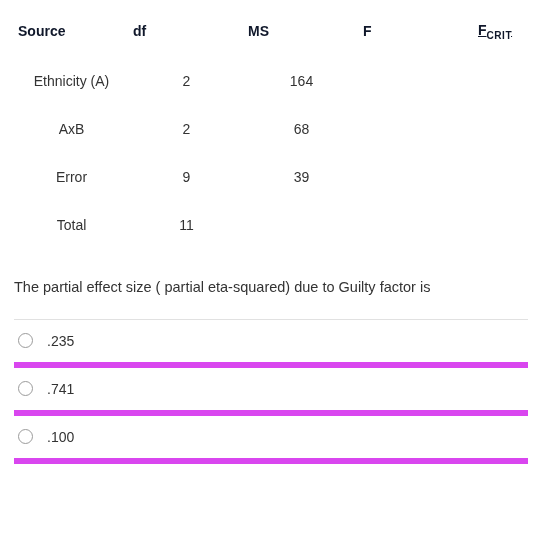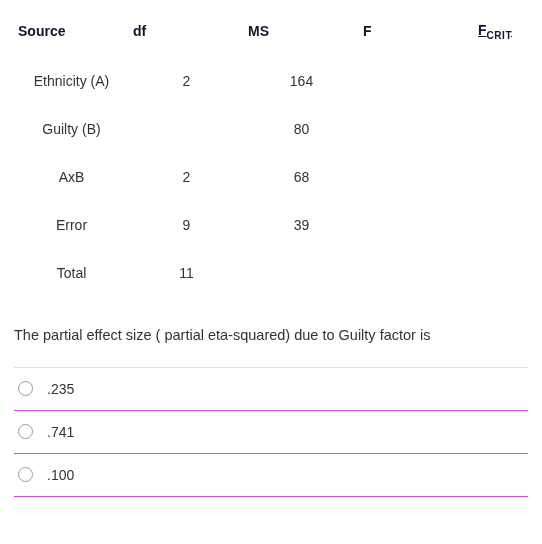--- a/index.html
+++ b/index.html
@@ -37,21 +37,21 @@
   .question-text {
     margin: 6px 0 20px 0;
     color: #333;
     font-size: 14.5px;
     line-height: 1.5;
   }
   .options { width: 100%; }
   .option {
     display: flex;
     align-items: center;
-    border-bottom: 1px solid #d946ef;
+    border-bottom: 6px solid #d946ef;
     padding: 13px 4px;
     cursor: pointer;
   }
   .option:first-child { border-top: 1px solid #e1e1e1; }
   .radio-dot {
     width: 15px; height: 15px;
     border: 1.5px solid #9b9b9b;
     border-radius: 50%;
     margin-right: 14px;
     flex: 0 0 auto;
@@ -71,27 +71,20 @@
       <th class="col-fcrit">
         <span>F</span><span class="fcrit-sub">CRIT</span>
       </th>
     </tr>
   </thead>
   <tbody>
     <tr>
       <td>Ethnicity (A)</td>
       <td>2</td>
       <td>164</td>
-      <td></td>
-      <td></td>
-    </tr>
-    <tr>
-      <td>Guilty (B)</td>
-      <td></td>
-      <td>80</td>
       <td></td>
       <td></td>
     </tr>
     <tr>
       <td>AxB</td>
       <td>2</td>
       <td>68</td>
       <td></td>
       <td></td>
     </tr>

